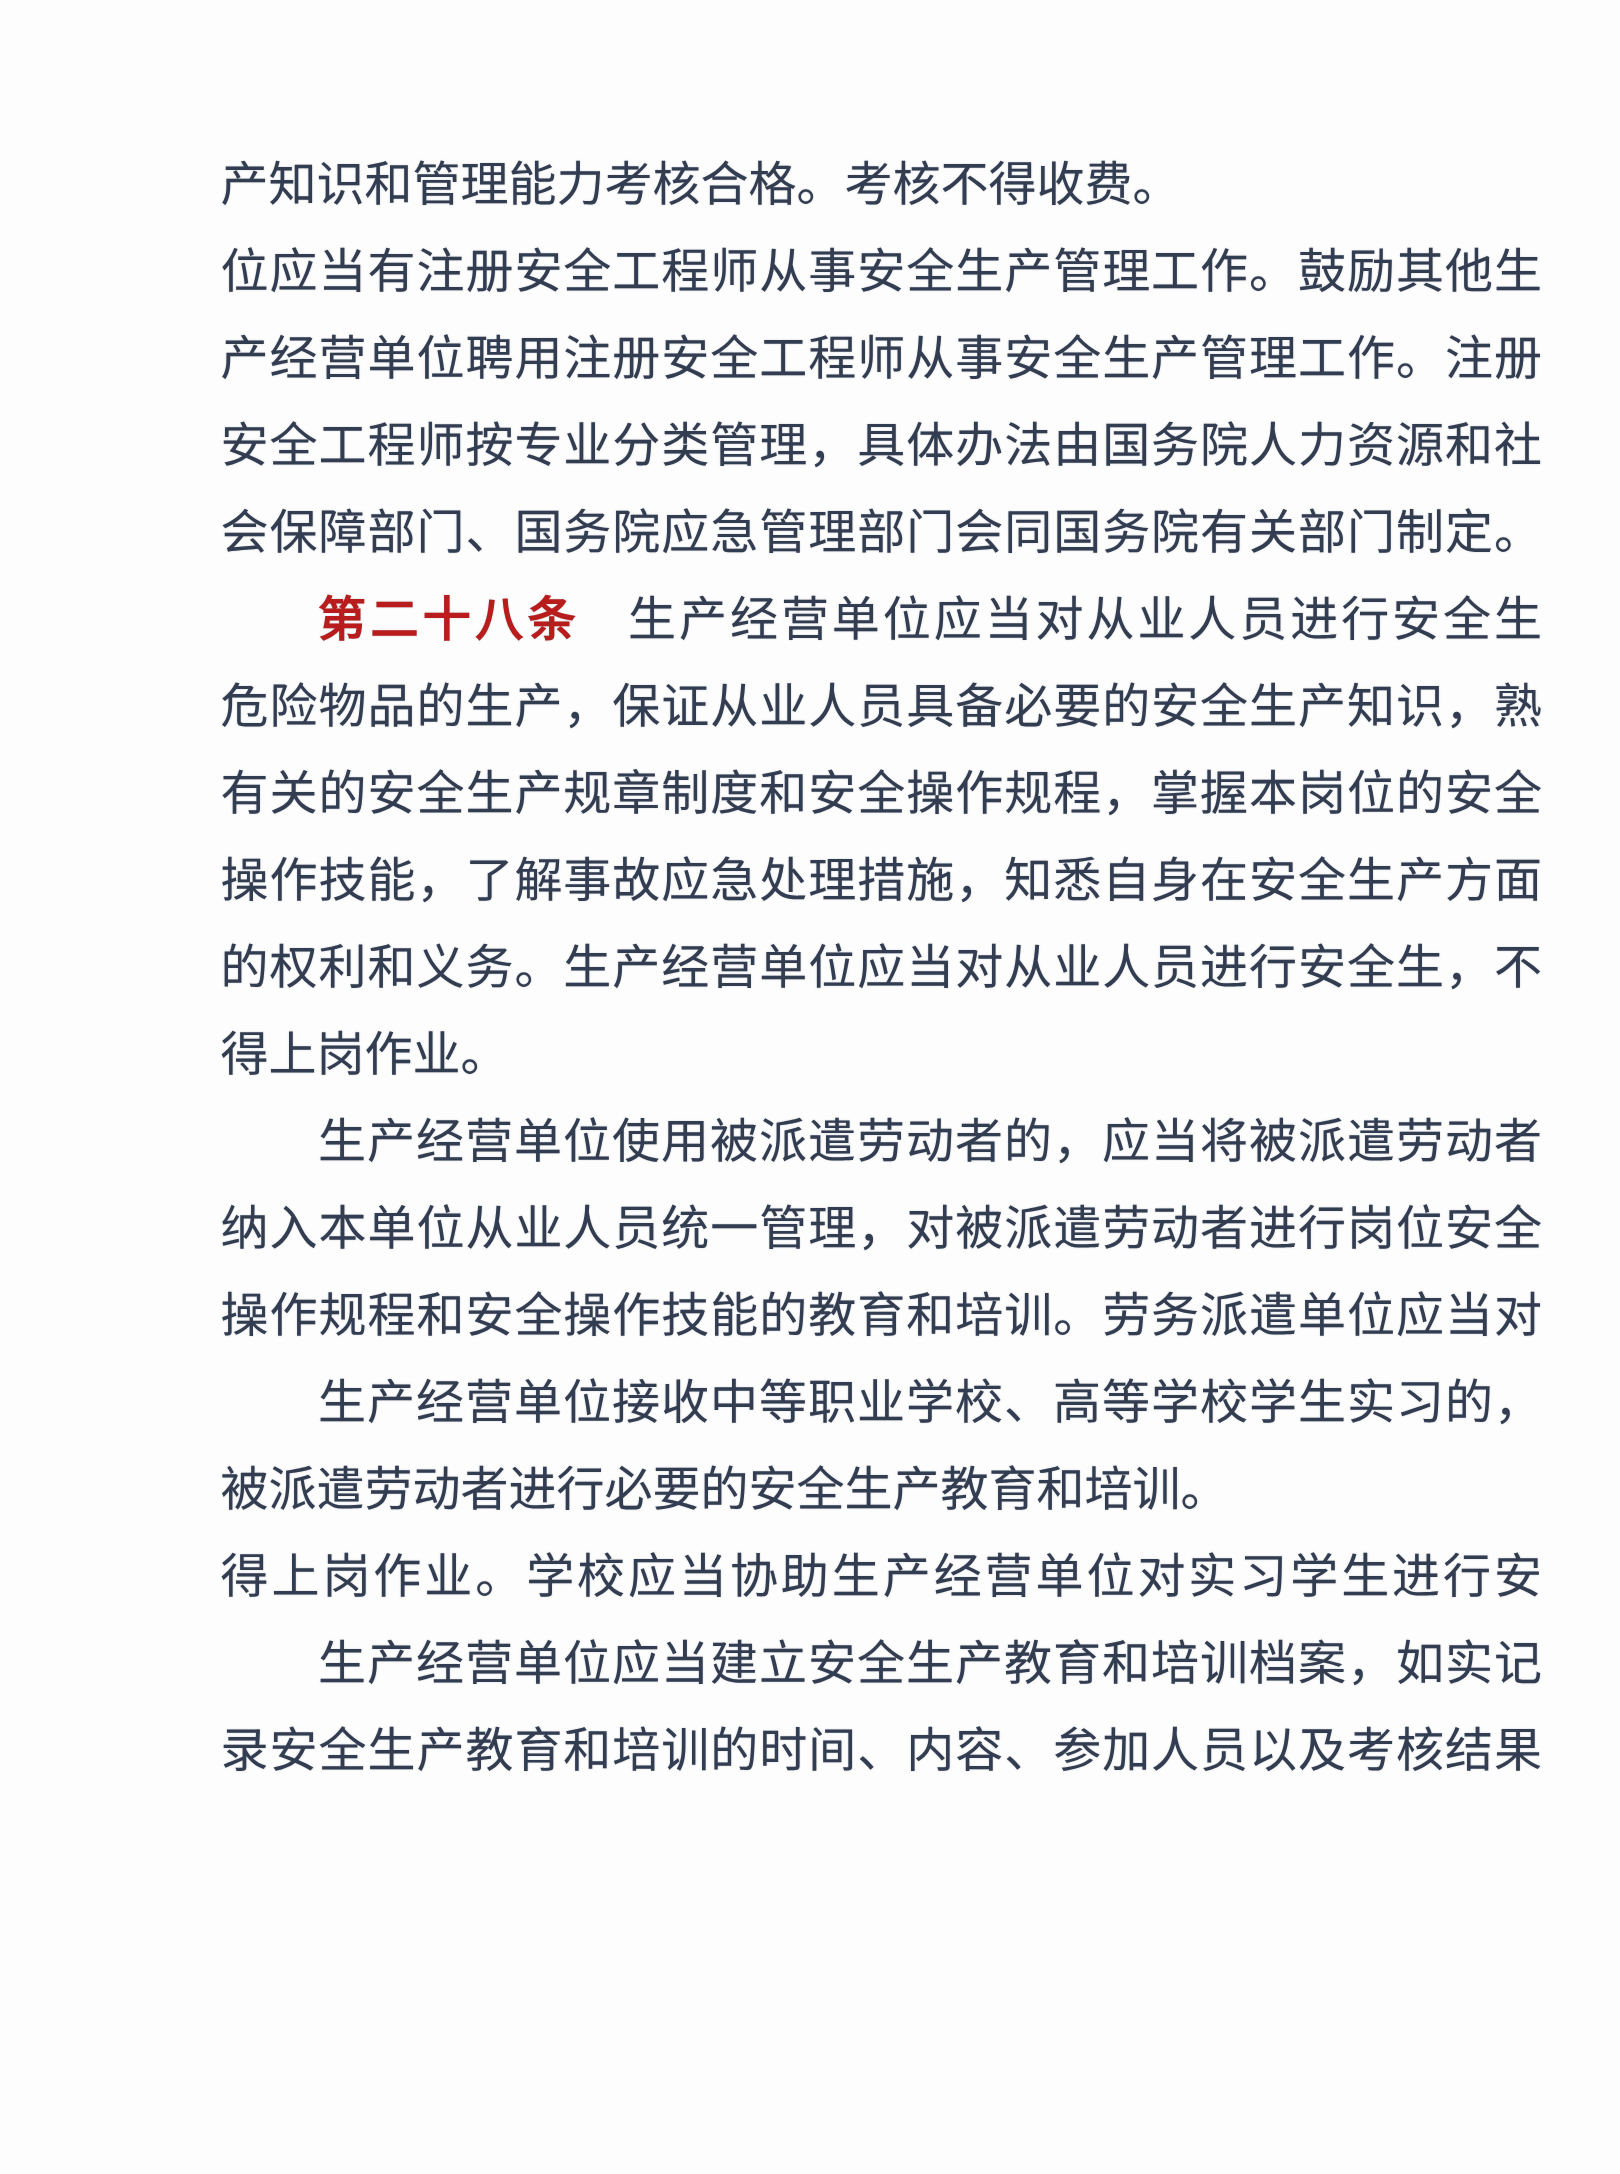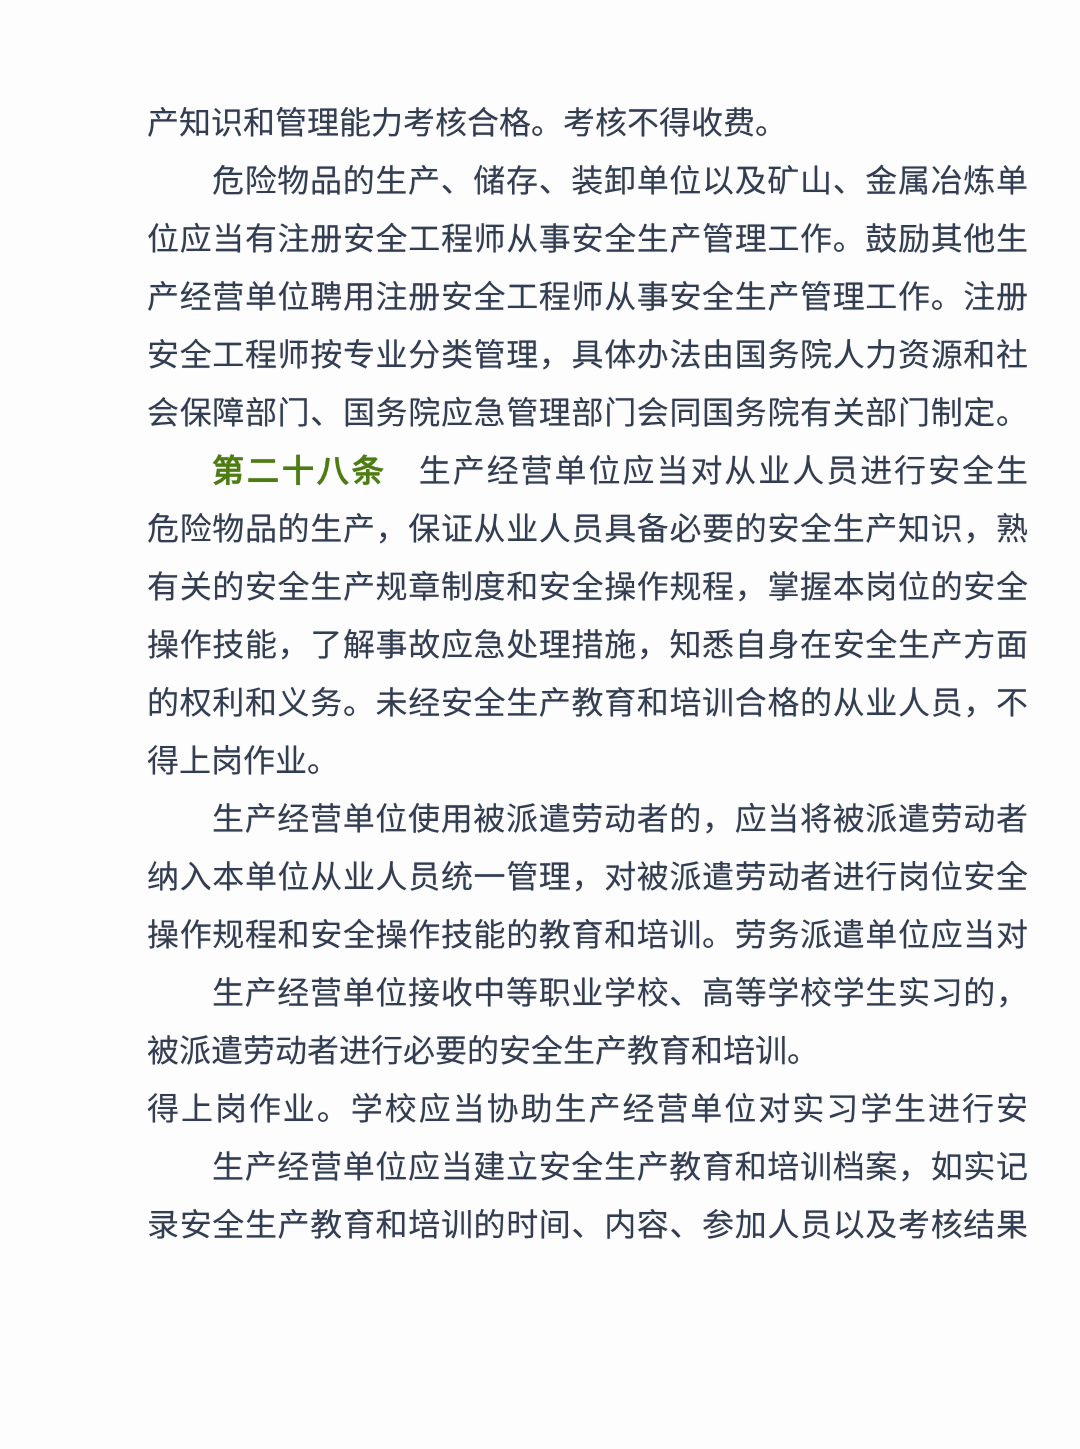--- a/index.html
+++ b/index.html
@@ -33,44 +33,43 @@
   }
   .line.fill {
     text-align-last: justify;
   }
   .line.indent {
     text-indent: 65px;
   }
   .lead {
     font-family: "Liberation Sans", "DejaVu Sans", sans-serif;
     font-weight: 700;
-    color: #4d7c0f;
+    color: #b91c1c;
     letter-spacing: 1px;
   }
   .lead-gap {
     display: inline-block;
     width: 30px;
   }
 </style>
 </head>
 <body>
 
 <main class="page">
   <div id="doc-lines">
       <div class="line">产知识和管理能力考核合格。考核不得收费。</div>
-      <div class="line indent fill">危险物品的生产、储存、装卸单位以及矿山、金属冶炼单</div>
       <div class="line fill">位应当有注册安全工程师从事安全生产管理工作。鼓励其他生</div>
       <div class="line fill">产经营单位聘用注册安全工程师从事安全生产管理工作。注册</div>
       <div class="line fill">安全工程师按专业分类管理，具体办法由国务院人力资源和社</div>
       <div class="line fill">会保障部门、国务院应急管理部门会同国务院有关部门制定。</div>
       <div class="line indent fill"><span class="lead">第二十八条</span><span class="lead-gap"></span><span>生产经营单位应当对从业人员进行安全生</span></div>
       <div class="line fill">危险物品的生产，保证从业人员具备必要的安全生产知识，熟悉</div>
       <div class="line fill">有关的安全生产规章制度和安全操作规程，掌握本岗位的安全</div>
       <div class="line fill">操作技能，了解事故应急处理措施，知悉自身在安全生产方面</div>
-      <div class="line fill">的权利和义务。未经安全生产教育和培训合格的从业人员，不</div>
+      <div class="line fill">的权利和义务。生产经营单位应当对从业人员进行安全生，不</div>
       <div class="line">得上岗作业。</div>
       <div class="line indent fill">生产经营单位使用被派遣劳动者的，应当将被派遣劳动者</div>
       <div class="line fill">纳入本单位从业人员统一管理，对被派遣劳动者进行岗位安全</div>
       <div class="line fill">操作规程和安全操作技能的教育和培训。劳务派遣单位应当对</div>
       <div class="line indent fill">生产经营单位接收中等职业学校、高等学校学生实习的，</div>
       <div class="line">被派遣劳动者进行必要的安全生产教育和培训。</div>
       <div class="line fill">得上岗作业。学校应当协助生产经营单位对实习学生进行安</div>
       <div class="line indent fill">生产经营单位应当建立安全生产教育和培训档案，如实记</div>
       <div class="line fill">录安全生产教育和培训的时间、内容、参加人员以及考核结果</div>
     </div>

